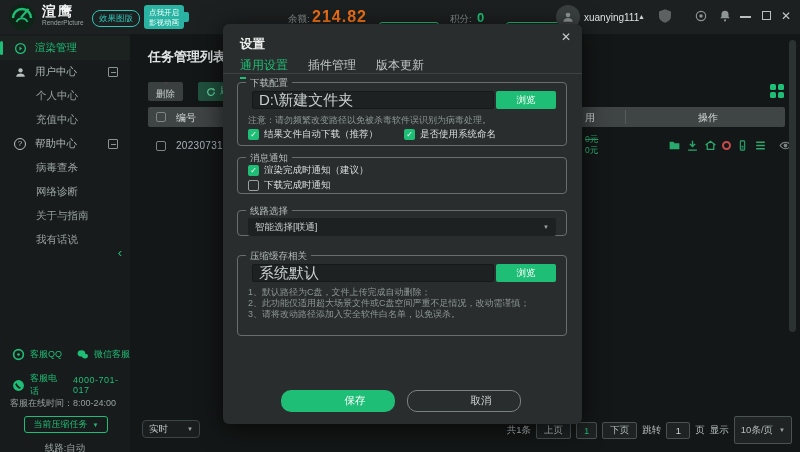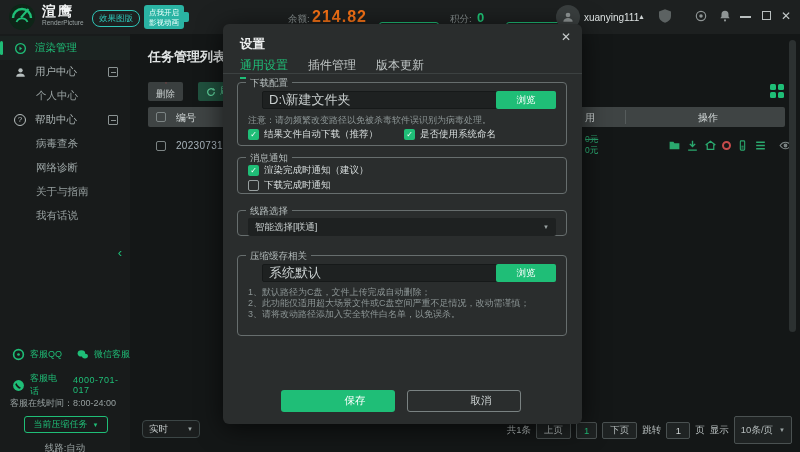--- a/index.html
+++ b/index.html
@@ -104,33 +104,33 @@
   .tab{cursor:pointer;position:relative;padding-bottom:5px;}
   .tab.active{color:#1fbe77;}
   .tab.active::after{content:"";position:absolute;left:0;right:0;bottom:0;height:2px;background:#1fbe77;}
   .modal-divider{position:absolute;left:0;right:0;top:49px;border-bottom:1px solid #3c4141;}
   .fieldset{position:absolute;left:14px;width:330px;border:1px solid #676e6e;border-radius:4px;}
   .fs-legend{position:absolute;top:-6px;left:8px;background:#2a2d2d;padding:0 4px;font-size:9.5px;color:#b4bcbc;}
   .fs-download{top:58px;height:64px;}
   .fs-notify{top:133px;height:37px;}
   .fs-route{top:186px;height:26px;}
   .fs-cache{top:231px;height:81px;}
-  .path-input{position:absolute;left:24px;top:8px;width:242px;height:18px;background:#1e2121;border:1px solid #161919;border-radius:2px;color:#c9cfcf;font-size:13px;padding:0 6px;}
+  .path-input{position:absolute;left:14px;top:8px;width:242px;height:18px;background:#1e2121;border:1px solid #161919;border-radius:2px;color:#c9cfcf;font-size:15px;padding:0 6px;}
   .browse-btn{position:absolute;right:10px;top:8px;width:60px;height:18px;background:#1fbe77;border:none;border-radius:2px;color:#fff;font-size:9.5px;cursor:pointer;}
   .fs-note{position:absolute;left:10px;top:31px;font-size:9px;color:#8c9595;}
   .cb-row{position:absolute;left:10px;top:45px;display:flex;gap:26px;}
   .cb-item{display:flex;align-items:center;gap:5px;font-size:9.5px;color:#d8dede;}
   .cb{width:11px;height:11px;border-radius:2px;font-size:8px;line-height:11px;text-align:center;cursor:pointer;}
   .cb.checked{background:#1fbe77;color:#fff;}
   .cb.unchecked{border:1px solid #98a0a0;color:transparent;}
   .cb-stack1{position:absolute;left:10px;top:6px;}
   .cb-stack2{position:absolute;left:10px;top:21px;}
   .route-select{position:absolute;left:10px;right:10px;top:7px;height:18px;background:#1e2121;border-radius:2px;font-size:9.5px;color:#c9cfcf;display:flex;align-items:center;justify-content:space-between;padding:0 7px;cursor:pointer;}
   .cache-notes{position:absolute;left:10px;top:31px;font-size:9px;color:#8c9595;line-height:1.2;}
-  .modal-btn{position:absolute;top:366px;width:114px;height:22px;border-radius:3px;font-size:10.5px;cursor:pointer;padding-left:40px;}
+  .modal-btn{position:absolute;top:366px;width:114px;height:22px;border-radius:10px;font-size:10.5px;cursor:pointer;padding-left:40px;}
   .save-btn{left:58px;background:#1fbe77;border:none;color:#fff;}
   .cancel-btn{left:184px;background:transparent;border:1px solid #7a8282;color:#d0d6d6;}
   svg{display:block;}
 </style>
 </head>
 <body>
 
 <div class="app">
 
   <div class="topbar">
@@ -203,20 +203,23 @@
           <svg viewBox="0 0 24 24" width="13" height="13" fill="currentColor">
               <circle cx="12" cy="8" r="4"></circle>
               <path d="M4 20c0-4.2 4-6.2 8-6.2s8 2 8 6.2z"></path>
             </svg>
         </span>
         <span>用户中心</span>
         <span class="expand-box"></span>
       </div>
       <div class="side-item sub">
         <span>个人中心</span>
+      </div>
+      <div class="side-item sub">
+        <span>充值中心</span>
       </div>
       <div class="side-item">
         <span class="si-icon">
             <span class="help-badge">?</span>
           </span>
         <span>帮助中心</span>
         <span class="expand-box"></span>
       </div>
       <div class="side-item sub">
         <span>病毒查杀</span>

